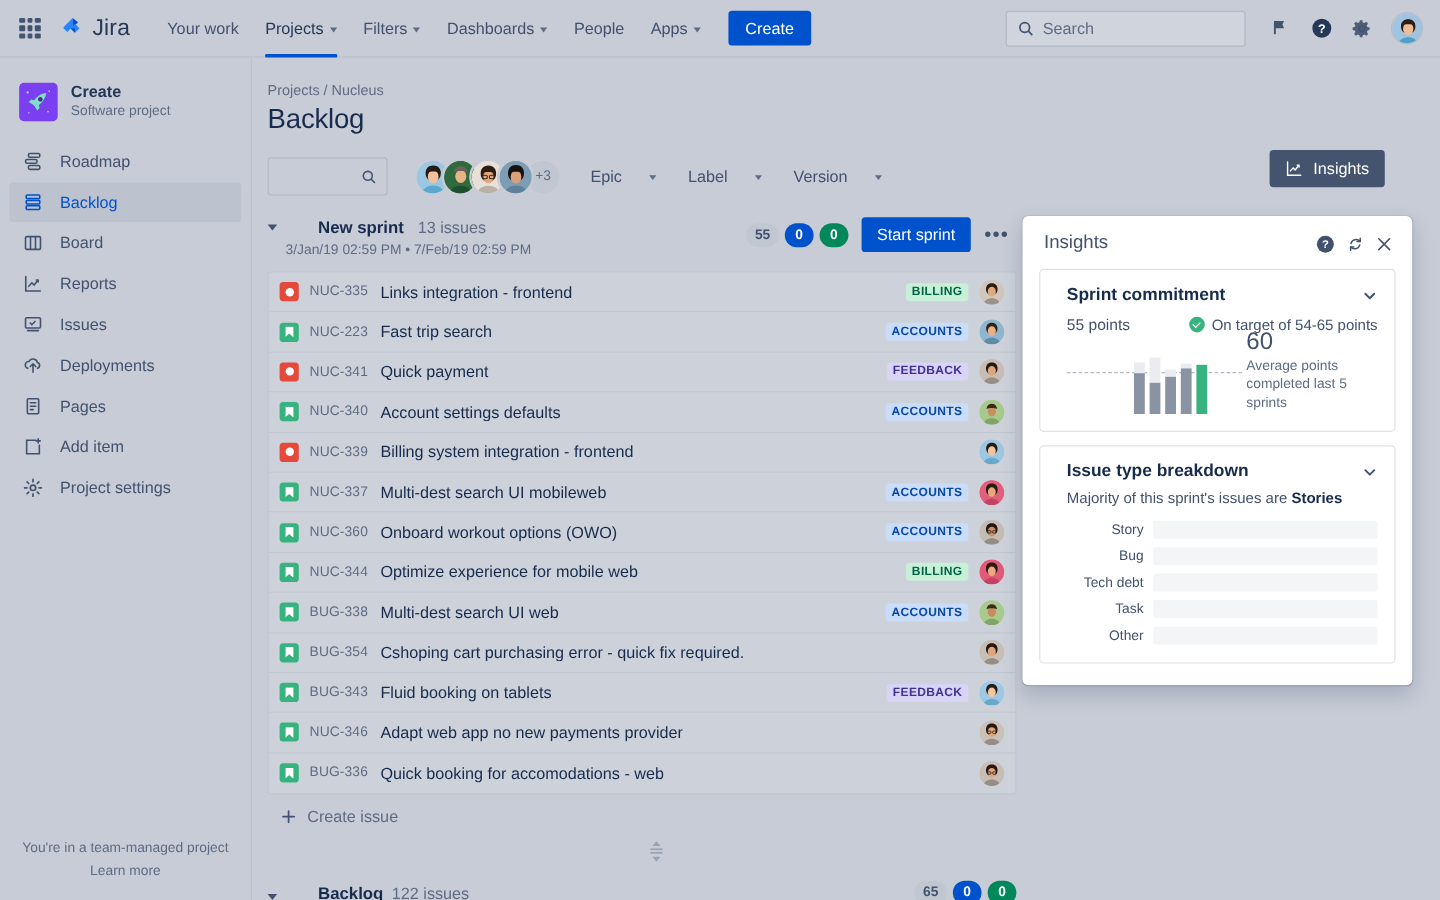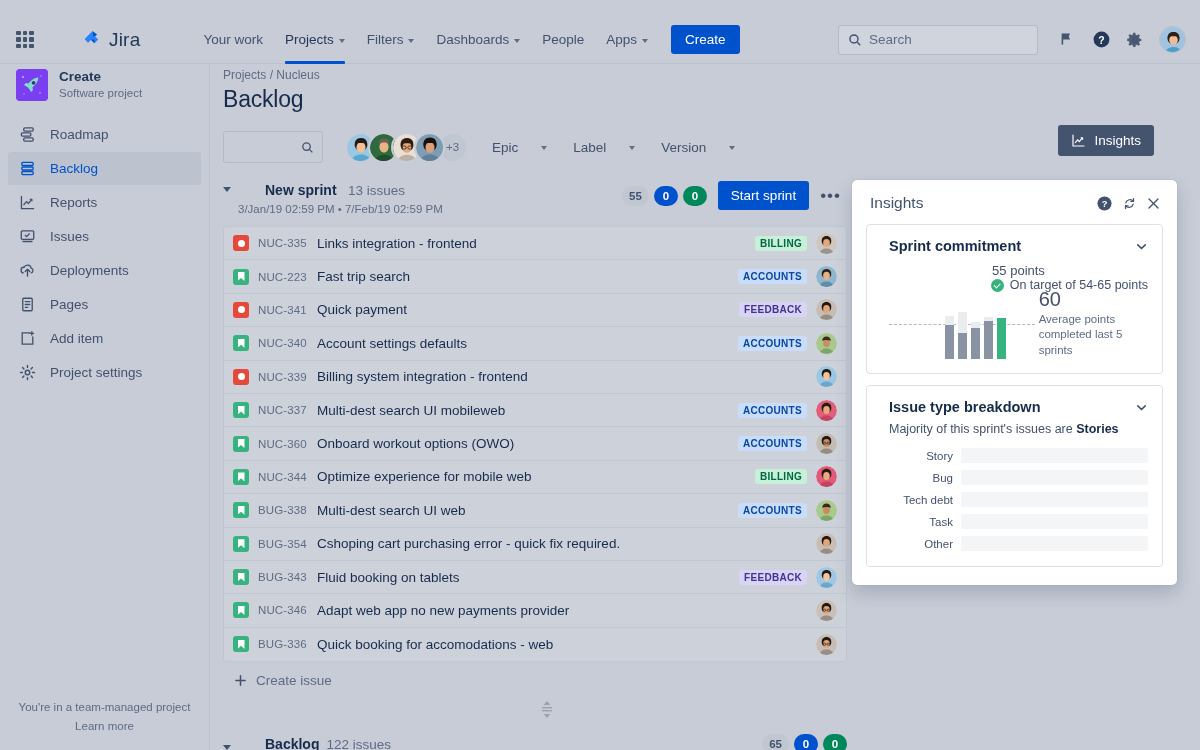--- a/index.html
+++ b/index.html
@@ -7,23 +7,23 @@
     width: 1200px; height: 750px;
     font-family: "Liberation Sans", sans-serif;
     background: #c7ccd6;
     overflow: hidden;
     -webkit-font-smoothing: antialiased;
   }
   #app { position: relative; width: 1200px; height: 750px; background: #c7ccd6; }
 
   
   .topnav {
-    position: absolute; top: 16px; left: 0; width: 1200px; height: 48px;
+    position: absolute; top: 0; left: 0; width: 1200px; height: 48px;
     background: #c7ccd6; display: flex; align-items: center;
-    border-bottom: 1px solid #bcc2cd; z-index: 40; gap: 32px;
+    border-bottom: 1px solid #bcc2cd; z-index: 40;
   }
   .appswitch { width: 22px; height: 22px; margin-left: 14px; display: grid;
     grid-template-columns: repeat(3,1fr); grid-template-rows: repeat(3,1fr);
     gap: 2px; padding: 2px; cursor: pointer; }
   .appswitch i { background: #44546f; border-radius: 1px; display: block; }
   .brand { display: flex; align-items: center; margin-left: 14px; cursor: pointer; }
   .brand-logo { width: 22px; height: 22px; margin-right: 5px; }
   .brand-name { font-size: 19px; color: #253858; letter-spacing: .2px; font-weight: 400; }
   .navlinks { display: flex; align-items: center; margin-left: 20px; height: 48px; }
   .navlink {
@@ -194,21 +194,21 @@
   .ins-act { cursor: pointer; display: flex; align-items: center; justify-content: center; }
 
   .sect {
     border: 1px solid #dfe1e6; border-radius: 4px; padding: 13px 14px 14px 22px; margin-bottom: 11px; background: #fff;
   }
   .sect:last-child { margin-bottom: 0; }
   .sect-head { display: flex; align-items: center; }
   .sect-title { font-size: 14.5px; font-weight: 700; color: #172b4d; }
   .sect-chev { margin-left: auto; cursor: pointer; }
 
-  .sc-row { display: flex; align-items: center; margin-top: 9px; flex-direction: column; }
+  .sc-row { display: flex; align-items: center; margin-top: 9px; }
   .sc-points { font-size: 13px; color: #42526e; }
   .sc-status { margin-left: auto; display: flex; align-items: center; gap: 6px; font-size: 12.5px; color: #42526e; }
   .check-ico { width: 13px; height: 13px; border-radius: 50%; background: #36b37e; position: relative; flex: 0 0 13px; }
   .check-ico::after {
     content:''; position:absolute; left:3.2px; top:4px; width:5px; height:2.6px;
     border-left:1.6px solid #fff; border-bottom:1.6px solid #fff; transform: rotate(-45deg);
   }
 
   .spark { display: flex; margin-top: 12px; align-items: flex-end; position: relative; height: 55px; }
   .spark-chart { position: relative; width: 152px; height: 55px; }
@@ -359,20 +359,29 @@
       </div>
       <div class="nav-item sel">
         <span class="ico">
           <svg width="17" height="17" viewBox="0 0 18 18" fill="none" stroke="#0052cc" stroke-width="1.4">
             <rect x="3" y="2.6" width="12" height="3.2" rx="1"></rect>
             <rect x="3" y="7.4" width="12" height="3.2" rx="1"></rect>
             <rect x="3" y="12.2" width="12" height="3.2" rx="1"></rect>
           </svg>
         </span>
         <span>Backlog</span>
+      </div>
+      <div class="nav-item">
+        <span class="ico">
+          <svg width="17" height="17" viewBox="0 0 18 18" fill="none" stroke="#42526e" stroke-width="1.4">
+            <rect x="2.4" y="3.4" width="13.2" height="11.2" rx="1"></rect>
+            <path d="M6.8 3.4v11.2M11.2 3.4v11.2"></path>
+          </svg>
+        </span>
+        <span>Board</span>
       </div>
       <div class="nav-item">
         <span class="ico">
           <svg width="17" height="17" viewBox="0 0 18 18" fill="none" stroke="#42526e" stroke-width="1.4">
             <path d="M2.6 2.6v12.8h12.8" stroke-linecap="round"></path>
             <path d="M4.8 11.6 8 8.1l2 2 3.4-4.2"></path>
             <path d="M11.4 5.6h2.2v2.2" stroke-linejoin="round"></path>
           </svg>
         </span>
         <span>Reports</span>

